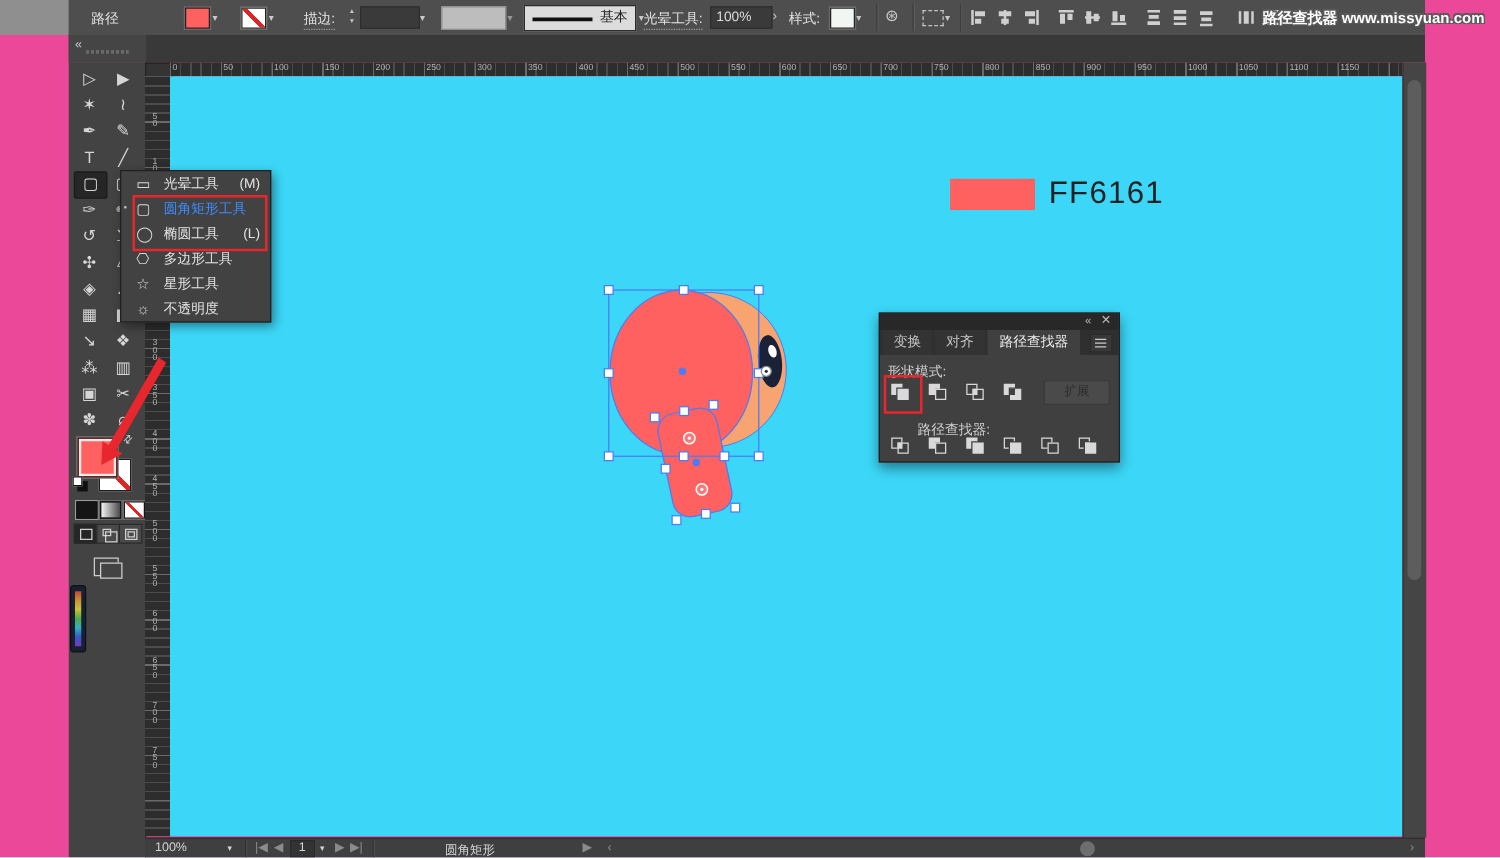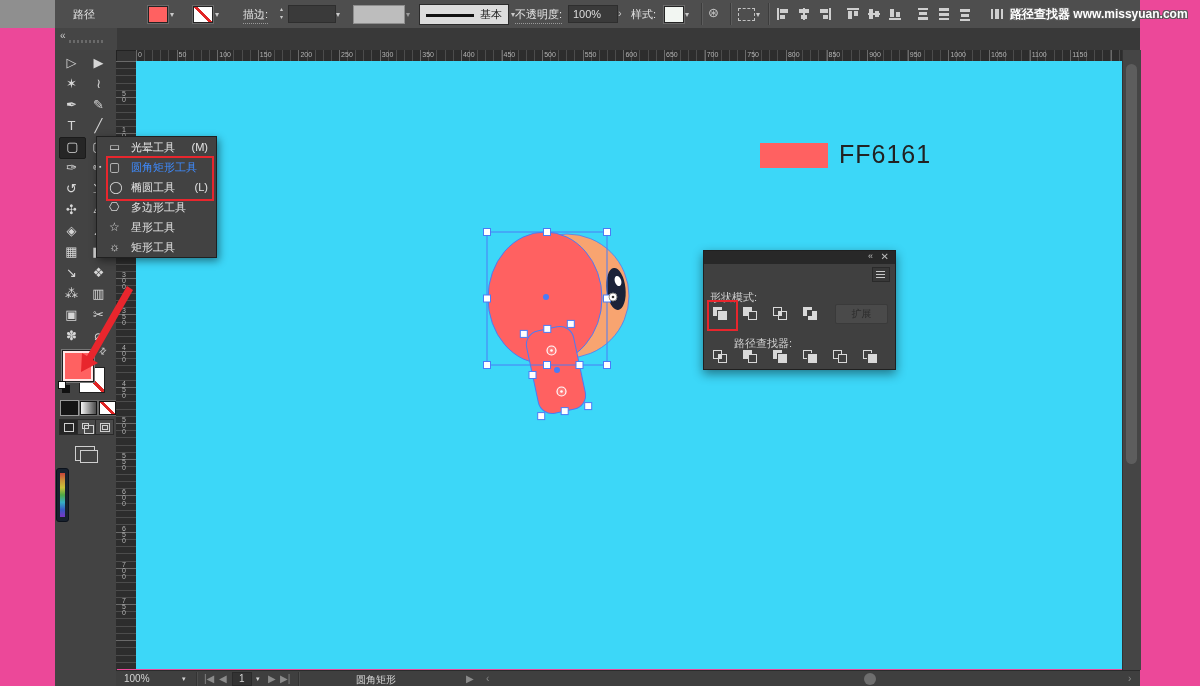--- a/index.html
+++ b/index.html
@@ -132,21 +132,21 @@
     <span class="stepper" style="left:222px;">▴<br>▾</span>
     <span class="fieldbox" style="left:233px;width:42px;"></span>
     <span class="chev" style="left:281px;">▾</span>
     <span class="profilebox" style="left:298px;width:50px;"></span>
     <span class="chev" style="left:351px;color:#9a9a9a;">▾</span>
     <span class="strokebox" style="left:364px;width:88px;">
       <i class="line"></i>
       <i class="bn" style="font-style:normal;">基本</i>
     </span>
     <span class="chev" style="left:456px;">▾</span>
-    <span class="lab dotted" style="left:460px;">不透明度:</span>
+    <span class="lab dotted" style="left:460px;">光晕工具:</span>
     <span class="fieldbox" style="left:513px;width:44px;">100%</span>
     <span class="lab" style="left:563px;color:#c9c9c9;">›</span>
     <span class="lab" style="left:576px;">样式:</span>
     <span class="sw" style="left:609px;background:#f2f6f2;"></span>
     <span class="chev" style="left:630px;">▾</span>
     <span class="vsep" style="left:646px;"></span>
     <span class="circico" style="left:653px;">⊛</span>
     <span class="vsep" style="left:675px;"></span>
     <span class="dashrect" style="left:683px;"></span>
     <span class="chev" style="left:701px;">▾</span>
@@ -423,36 +423,41 @@
           <span class="lb">多边形工具</span>
           <span class="sc"></span>
         </div>
         <div class="flyrow">
           <span class="ic">☆</span>
           <span class="lb">星形工具</span>
           <span class="sc"></span>
         </div>
         <div class="flyrow">
           <span class="ic">☼</span>
-          <span class="lb">矩形工具</span>
+          <span class="lb">不透明度</span>
           <span class="sc"></span>
         </div>
       </div>
     <div class="fly-red"></div>
   </div>
 
   <svg class="arrow-svg" width="1200" height="686">
     <polygon points="127,286 87,356 82,353 81,372 98,363 93,360 133,290" fill="var(--ann-red)"></polygon>
   </svg>
 
   <div class="pfpanel">
     <div class="pf-head">
       <span class="cl">«</span>
       <span class="x">✕</span>
     </div>
+    <div class="pf-tabs" id="pftabs">
+        <div class="pf-tab" style="left: 2px; width: 40px;">变换</div>
+        <div class="pf-tab" style="left: 44px; width: 40px;">对齐</div>
+        <div class="pf-tab on" style="left: 86px; width: 74px;">路径查找器</div>
+      </div>
     <div class="pf-menu">
         <i></i>
       </div>
     <div class="pf-lab" style="left:6px;top:39px;">形状模式:</div>
     <div id="shapemodes" class="abs" style="left: 0px; top: 0px; width: 191px; height: 118px;">
         <div class="pfico" style="left: 8px; top: 55px;">
           <i style="left: 1px; top: 1px; background: rgb(217, 217, 217);"></i>
           <i style="left: 6px; top: 5px; background: rgb(217, 217, 217); box-shadow: rgb(64, 64, 64) 0px 0px 0px 1px;"></i>
         </div>
         <div class="pfico" style="left: 38px; top: 55px;">

